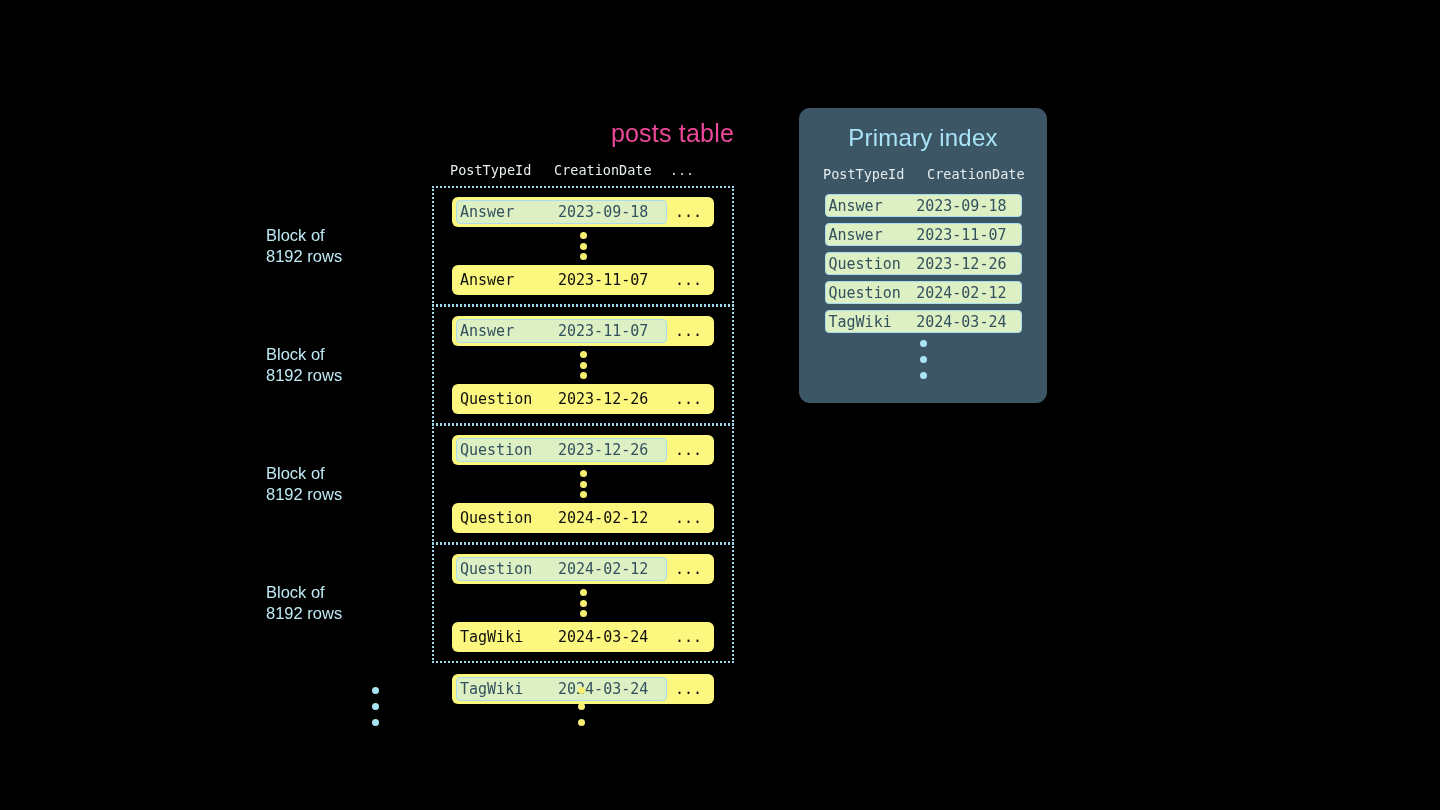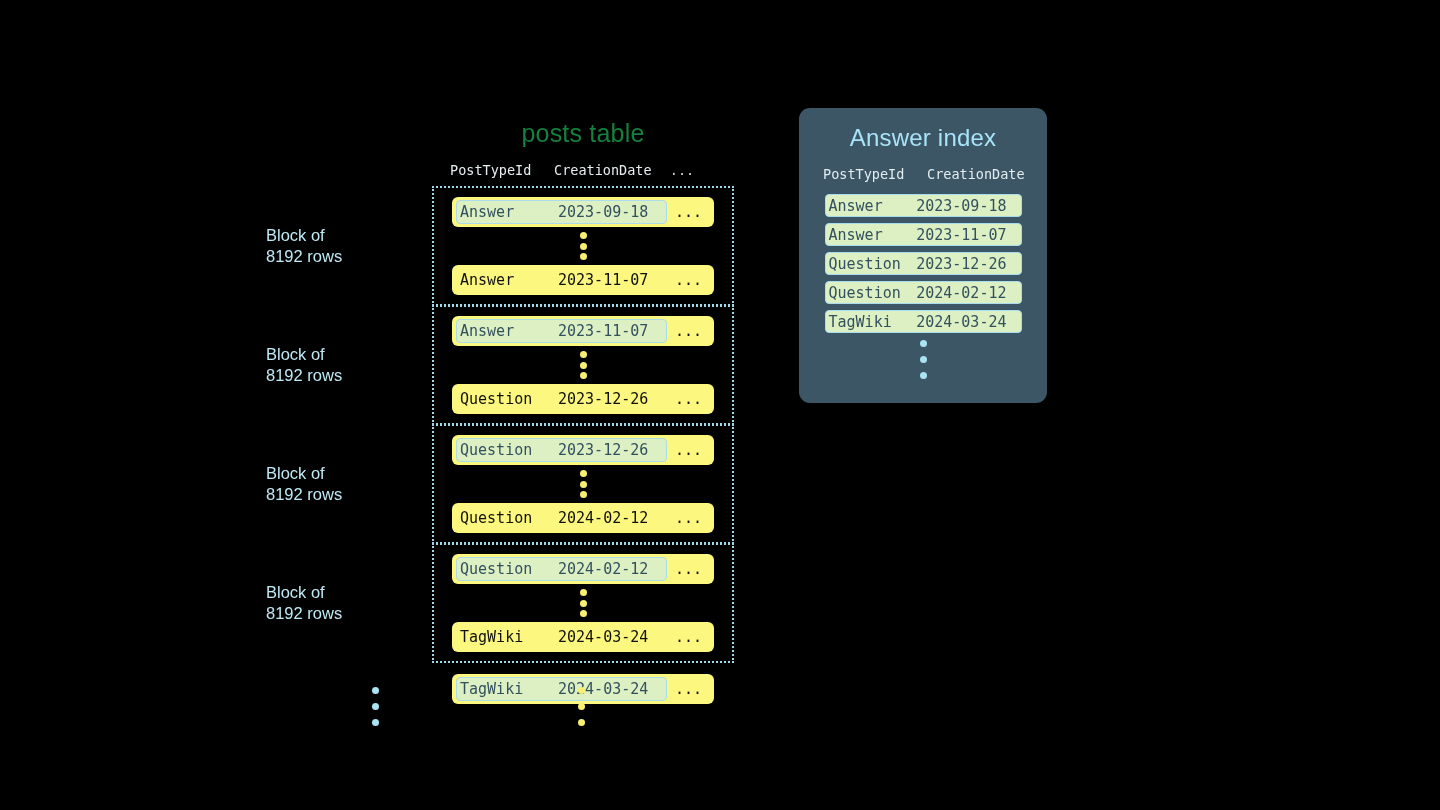--- a/index.html
+++ b/index.html
@@ -20,22 +20,22 @@
   
   #posts-table-group {
     position: absolute;
     left: 432px;
     top: 118px;
     width: 302px;
   }
 
   #posts-table-title {
     font-size: 25px;
-    color: #15803d;
-    text-align: center;
+    color: #ec4899;
+    text-align: right;
     letter-spacing: 0.2px;
     line-height: 30px;
     height: 34px;
   }
 
   .col-headers {
     display: flex;
     align-items: baseline;
     font-family: "DejaVu Sans Mono", "Liberation Mono", monospace;
     font-size: 13.5px;
@@ -357,21 +357,21 @@
     <span></span>
 </div>
 <div id="bottom-dots-left">
   <span></span>
     <span></span>
     <span></span>
 </div>
 
 <div id="primary-index-panel">
 
-  <div id="primary-index-title">Answer index</div>
+  <div id="primary-index-title">Primary index</div>
 
   <div id="primary-index-headers">
     <span class="ph-type">PostTypeId</span>
     <span class="ph-date">CreationDate</span>
   </div>
 
   <div class="idx-rows">
     <div class="idx-row">
       <span class="c-type">Answer</span>
       <span class="c-date">2023-09-18</span>

